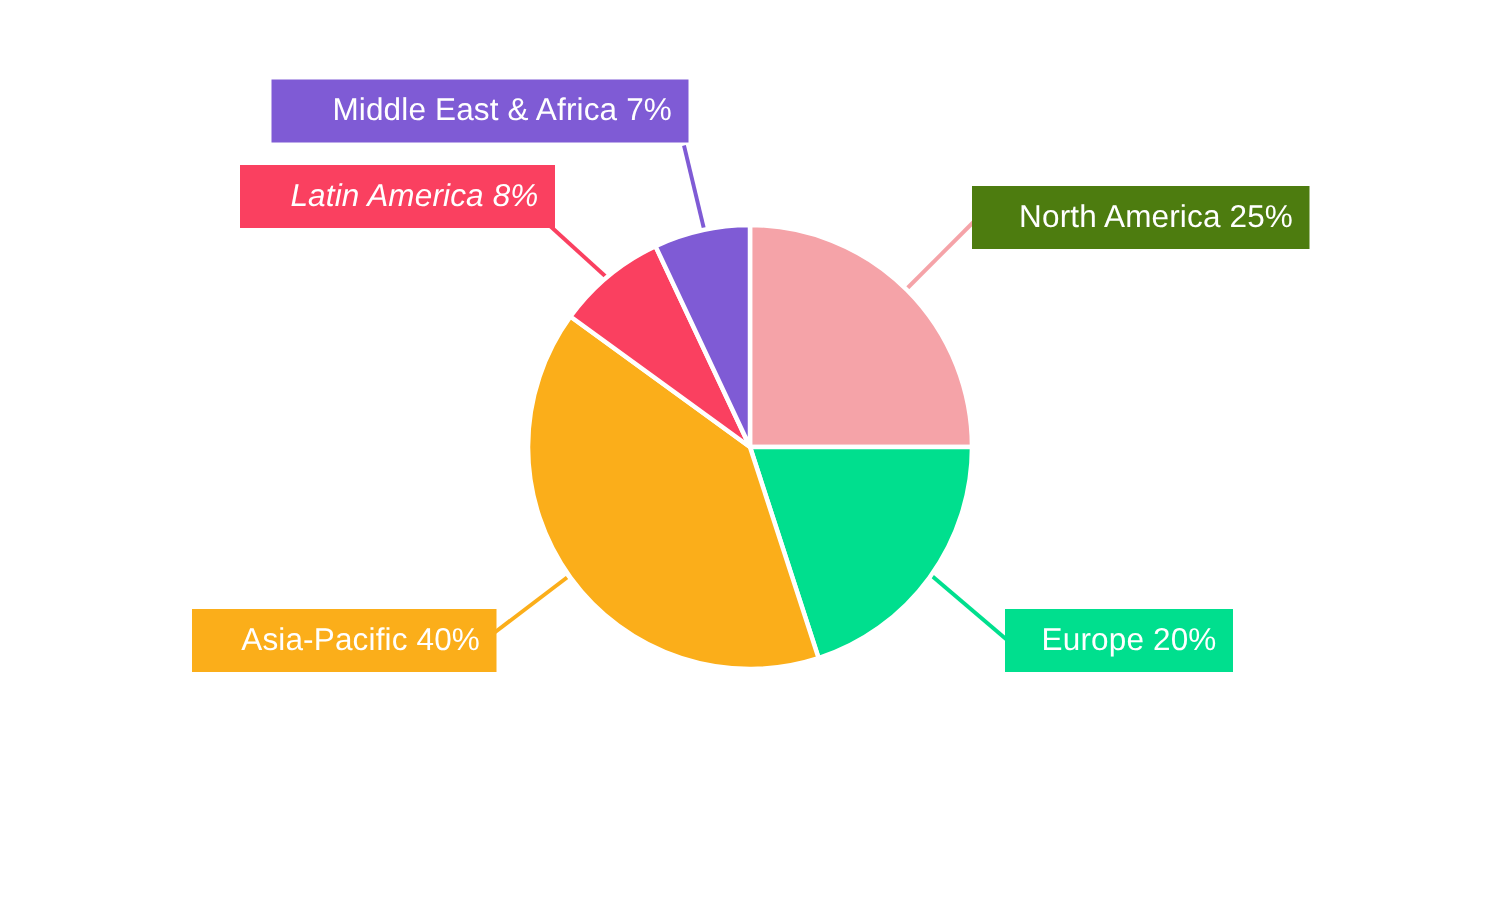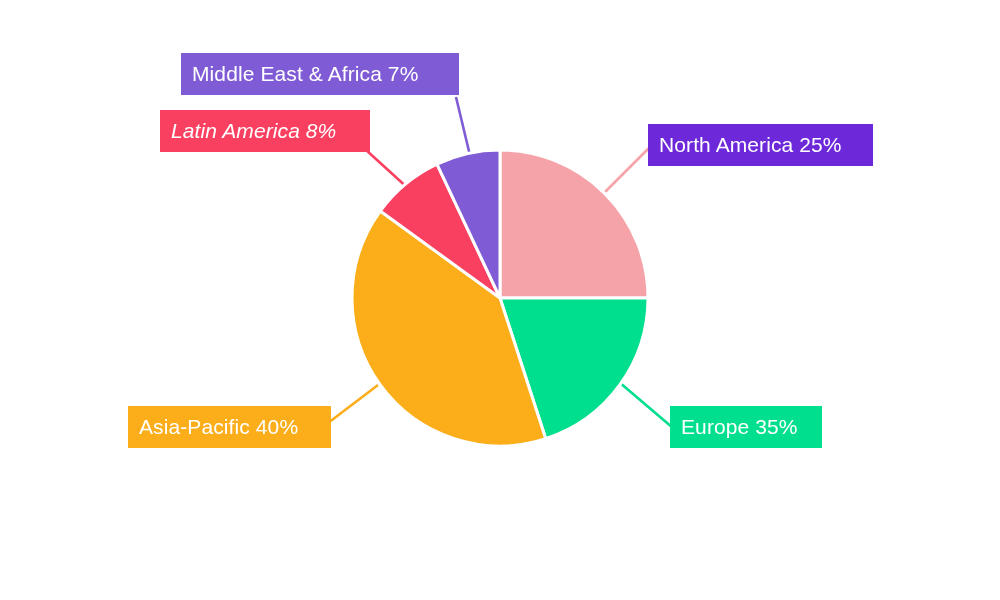--- a/index.html
+++ b/index.html
@@ -29,20 +29,21 @@
   .slice-label {
     position: absolute;
     color: #ffffff;
     font-family: "Liberation Sans", sans-serif;
     font-size: 21px;
     line-height: 1;
     white-space: nowrap;
     padding: 10px 11px 11px 11px;
     box-sizing: border-box;
     letter-spacing: 0.1px;
+    text-align: right;
   }
 </style>
 </head>
 <body>
 
 <div id="figure">
 
   <svg id="chart-svg" viewBox="0 0 1000 600" xmlns="http://www.w3.org/2000/svg">
     <g id="leader-lines">
         <line x1="605" y1="192" x2="651" y2="146" stroke="#f5a3a8" stroke-width="2.6"></line>
@@ -54,20 +55,20 @@
     <g id="pie-slices">
         <path d="M 500 298 L 500.00 150.00 A 148 148 0 0 1 648.00 298.00 Z" fill="#f5a3a8" stroke="#ffffff" stroke-width="3" stroke-linejoin="round"></path>
         <path d="M 500 298 L 648.00 298.00 A 148 148 0 0 1 545.73 438.76 Z" fill="#00df8e" stroke="#ffffff" stroke-width="3" stroke-linejoin="round"></path>
         <path d="M 500 298 L 545.73 438.76 A 148 148 0 0 1 380.27 211.01 Z" fill="#fbae1a" stroke="#ffffff" stroke-width="3" stroke-linejoin="round"></path>
         <path d="M 500 298 L 380.27 211.01 A 148 148 0 0 1 436.98 164.09 Z" fill="#fa4060" stroke="#ffffff" stroke-width="3" stroke-linejoin="round"></path>
         <path d="M 500 298 L 436.98 164.09 A 148 148 0 0 1 500.00 150.00 Z" fill="#7f5bd5" stroke="#ffffff" stroke-width="3" stroke-linejoin="round"></path>
       </g>
   </svg>
 
   <div id="label-layer">
-      <div class="slice-label" style="left: 648px; top: 124px; width: 225px; height: 42px; background: #6d28d9;">North America 25%</div>
-      <div class="slice-label" style="left: 670px; top: 406px; width: 152px; height: 42px; background: rgb(0, 223, 142);">Europe 35%</div>
+      <div class="slice-label" style="left: 648px; top: 124px; width: 225px; height: 42px; background: #4d7c0f;">North America 25%</div>
+      <div class="slice-label" style="left: 670px; top: 406px; width: 152px; height: 42px; background: rgb(0, 223, 142);">Europe 20%</div>
       <div class="slice-label" style="left: 128px; top: 406px; width: 203px; height: 42px; background: rgb(251, 174, 26);">Asia-Pacific 40%</div>
       <div class="slice-label" style="left: 160px; top: 110px; width: 210px; height: 42px; background: rgb(250, 64, 96); font-style: italic;">Latin America 8%</div>
       <div class="slice-label" style="left: 181px; top: 53px; width: 278px; height: 42px; background: rgb(127, 91, 213);">Middle East &amp; Africa 7%</div>
     </div>
 
 </div>
 
 </body></html>

